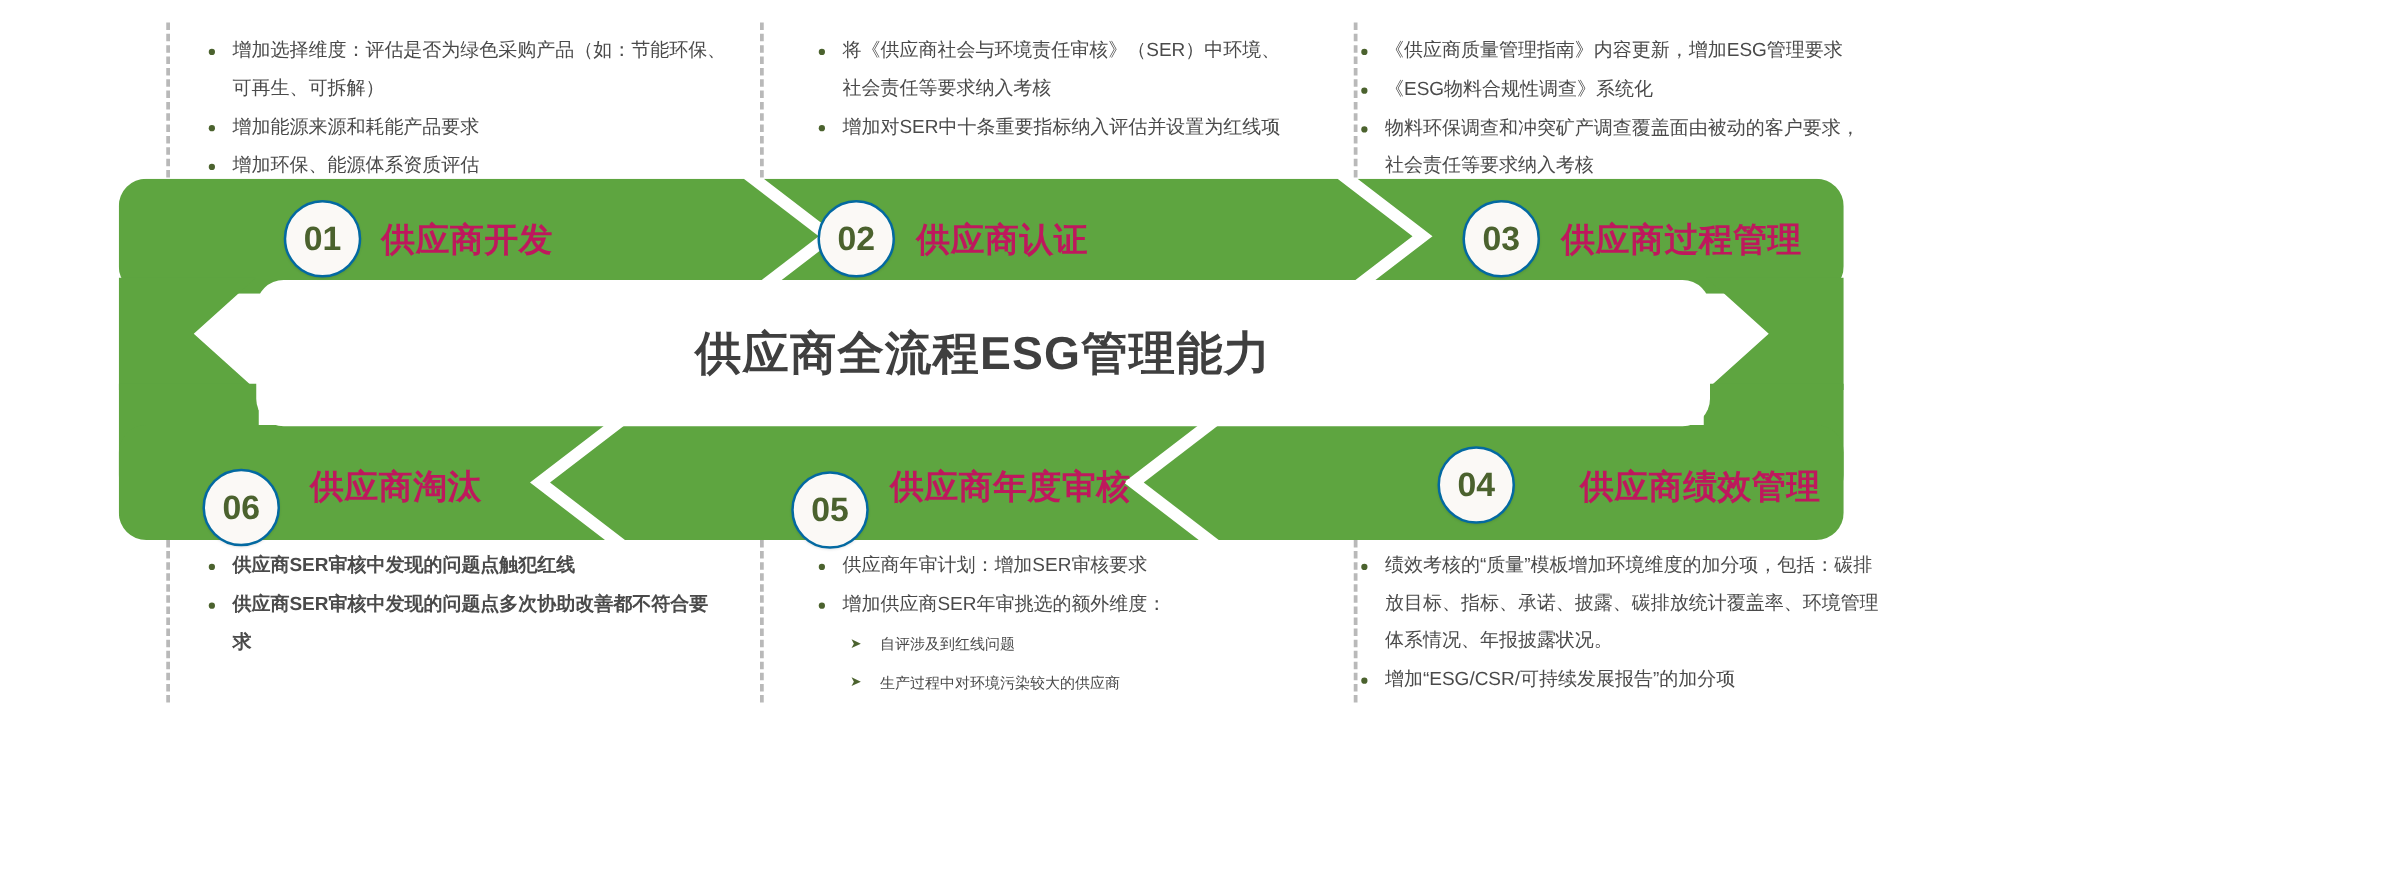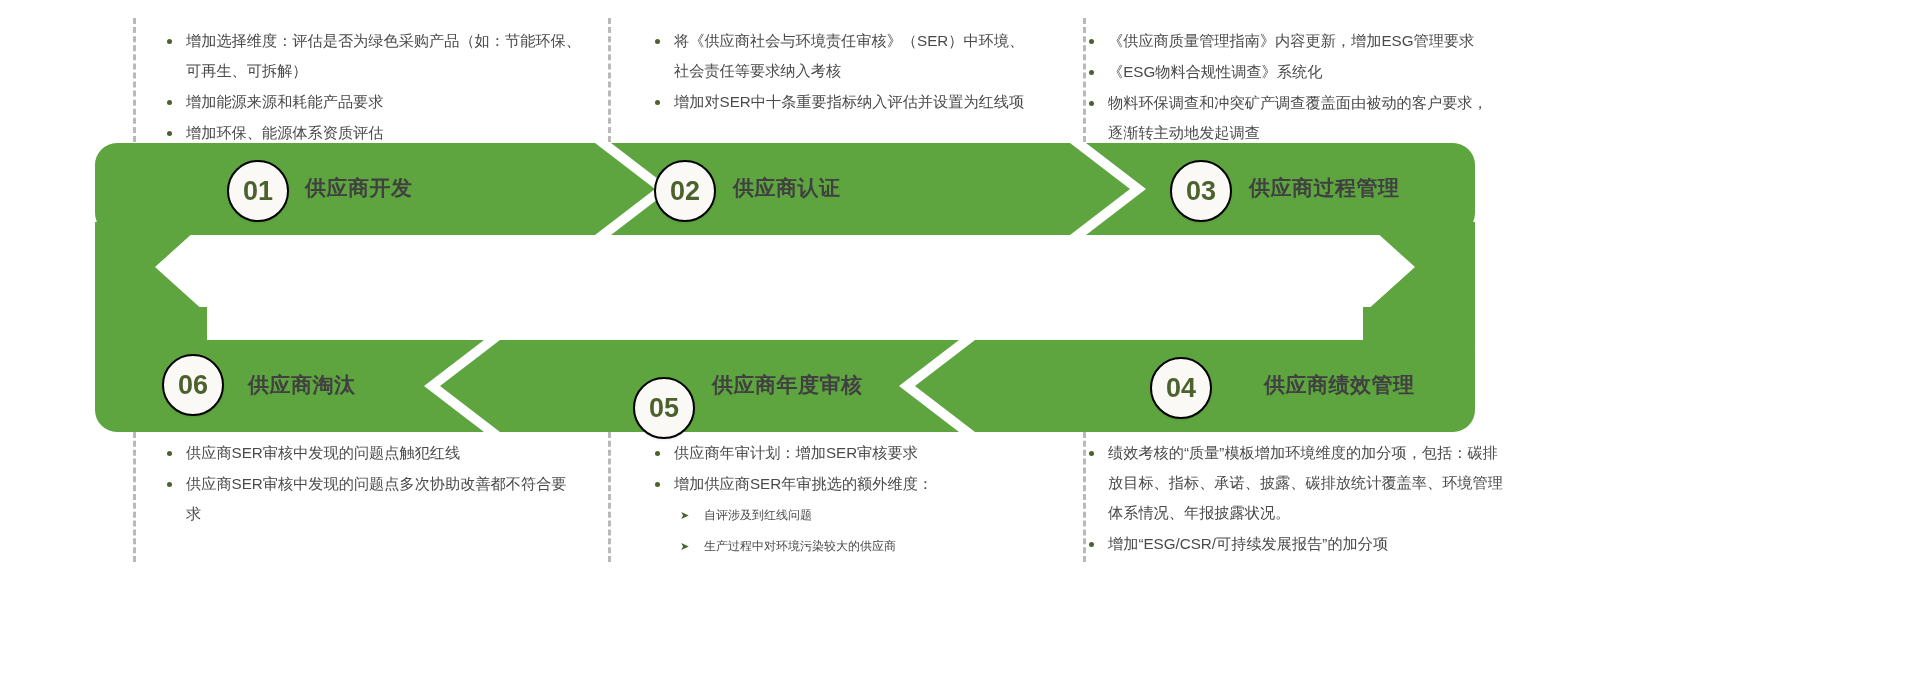--- a/index.html
+++ b/index.html
@@ -38,26 +38,26 @@
     left:6px;top:0px;width:auto;height:auto;
     color:#4b622e;font-size:11px;line-height:30px;
   }
   .notes ul.sublist{margin-left:26px;}
 
   
   .band{position:absolute;}
   .band svg{display:block;}
 
   .stage-label{
-    position:absolute;color:#404040;font-weight:bold;
-    font-size:21px;letter-spacing:0.5px;white-space:nowrap;
+    position:absolute;color:#be185d;font-weight:bold;
+    font-size:27px;letter-spacing:0.5px;white-space:nowrap;
   }
   .stage-num{
     position:absolute;width:58px;height:58px;border-radius:50%;
-    background:#fbf9f6;border:2px solid #000000;
+    background:#fbf9f6;border:2px solid #0369a1;
     color:#4b622e;font-weight:bold;font-size:27px;
     display:flex;align-items:center;justify-content:center;
     box-shadow:0 1px 2px rgba(0,0,0,.10);
   }
   .center-title{
     position:absolute;left:205px;top:224px;width:1163px;height:117px;
     background:#ffffff;border-radius:22px;
     display:flex;align-items:center;justify-content:center;
     color:#3f3f3f;font-weight:bold;font-size:37px;letter-spacing:1px;
   }
@@ -87,21 +87,21 @@
     <ul>
       <li>将《供应商社会与环境责任审核》（SER）中环境、社会责任等要求纳入考核</li>
       <li>增加对SER中十条重要指标纳入评估并设置为红线项</li>
     </ul>
   </div>
 
   <div class="notes" style="left:1082px;top:26px;width:415px;">
     <ul>
       <li>《供应商质量管理指南》内容更新，增加ESG管理要求</li>
       <li>《ESG物料合规性调查》系统化</li>
-      <li>物料环保调查和冲突矿产调查覆盖面由被动的客户要求，逐渐转主动地发起调查</li>
+      <li>物料环保调查和冲突矿产调查覆盖面由被动的客户要求，社会责任等要求纳入考核</li>
     </ul>
   </div>
 
   <div class="band" style="left:95px;top:143px;">
     <svg width="1380" height="92" viewBox="0 0 1380 92">
       <path d="M22,0 H500 L560,46 L500,92 H22 A22,22 0 0 1 0,70 V22 A22,22 0 0 1 22,0 Z" fill="#5ea540"></path>
       <path d="M516,0 H975 L1035,46 L975,92 H516 L576,46 Z" fill="#5ea540"></path>
       <path d="M991,0 H1358 A22,22 0 0 1 1380,22 V70 A22,22 0 0 1 1358,92 H991 L1051,46 Z" fill="#5ea540"></path>
     </svg>
   </div>
@@ -121,40 +121,41 @@
   </div>
 
   <div class="band" style="left:95px;top:340px;">
     <svg width="1380" height="92" viewBox="0 0 1380 92">
       <path d="M1358,0 H880 L820,46 L880,92 H1358 A22,22 0 0 0 1380,70 V22 A22,22 0 0 0 1358,0 Z" fill="#5ea540"></path>
       <path d="M864,0 H405 L345,46 L405,92 H864 L804,46 Z" fill="#5ea540"></path>
       <path d="M389,0 H22 A22,22 0 0 0 0,22 V70 A22,22 0 0 0 22,92 H389 L329,46 Z" fill="#5ea540"></path>
     </svg>
   </div>
 
+  <div class="center-title">供应商全流程ESG管理能力</div>
 
   <div class="stage-num" style="left:227px;top:160px;">01</div>
   <div class="stage-label" style="left:305px;top:174px;">供应商开发</div>
 
   <div class="stage-num" style="left:654px;top:160px;">02</div>
   <div class="stage-label" style="left:733px;top:174px;">供应商认证</div>
 
   <div class="stage-num" style="left:1170px;top:160px;">03</div>
   <div class="stage-label" style="left:1249px;top:174px;">供应商过程管理</div>
 
-  <div class="stage-num" style="left:162px;top:354px;">06</div>
+  <div class="stage-num" style="left:162px;top:375px;">06</div>
   <div class="stage-label" style="left:248px;top:371px;">供应商淘汰</div>
 
   <div class="stage-num" style="left:633px;top:377px;">05</div>
   <div class="stage-label" style="left:712px;top:371px;">供应商年度审核</div>
 
   <div class="stage-num" style="left:1150px;top:357px;">04</div>
   <div class="stage-label" style="left:1229px;top:371px;margin-left:35px;">供应商绩效管理</div>
 
-  <div class="notes" style="left:160px;top:438px;width:420px;">
+  <div class="notes" style="left:160px;top:438px;width:420px;font-weight:bold;">
     <ul>
       <li>供应商SER审核中发现的问题点触犯红线</li>
       <li>供应商SER审核中发现的问题点多次协助改善都不符合要求</li>
     </ul>
   </div>
 
   <div class="notes" style="left:648px;top:438px;width:400px;">
     <ul>
       <li>供应商年审计划：增加SER审核要求</li>
       <li>增加供应商SER年审挑选的额外维度：</li>

